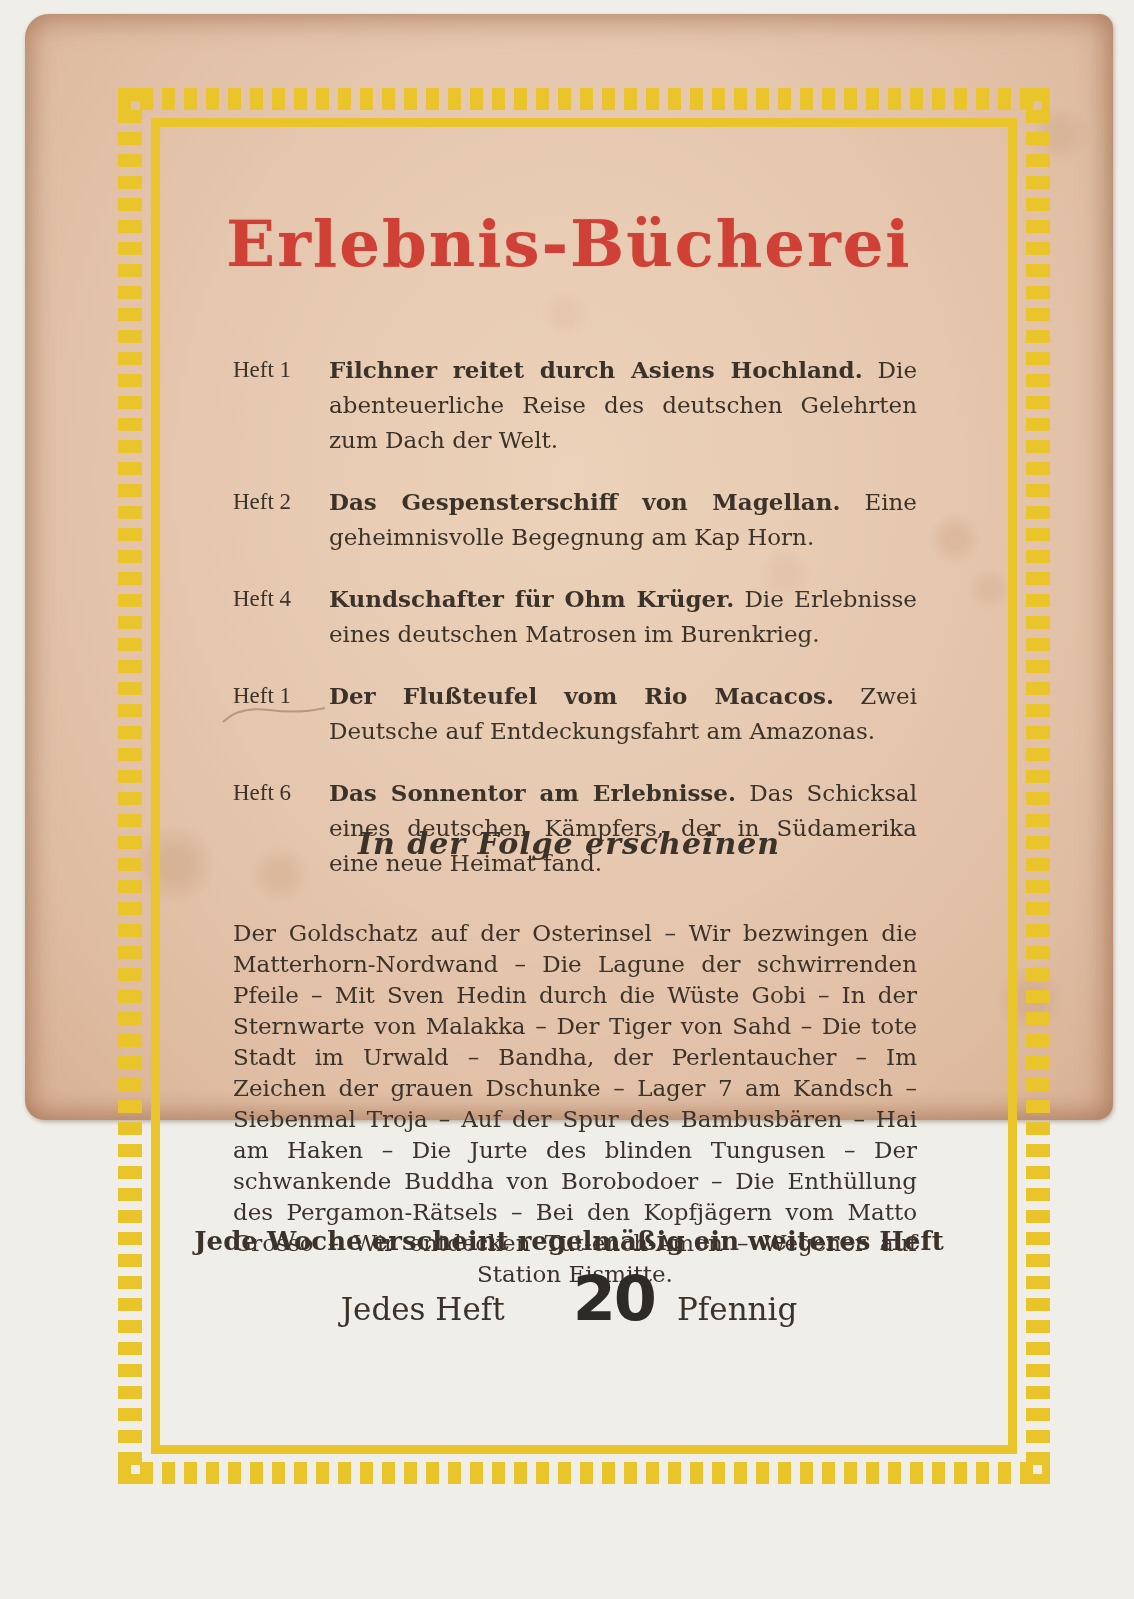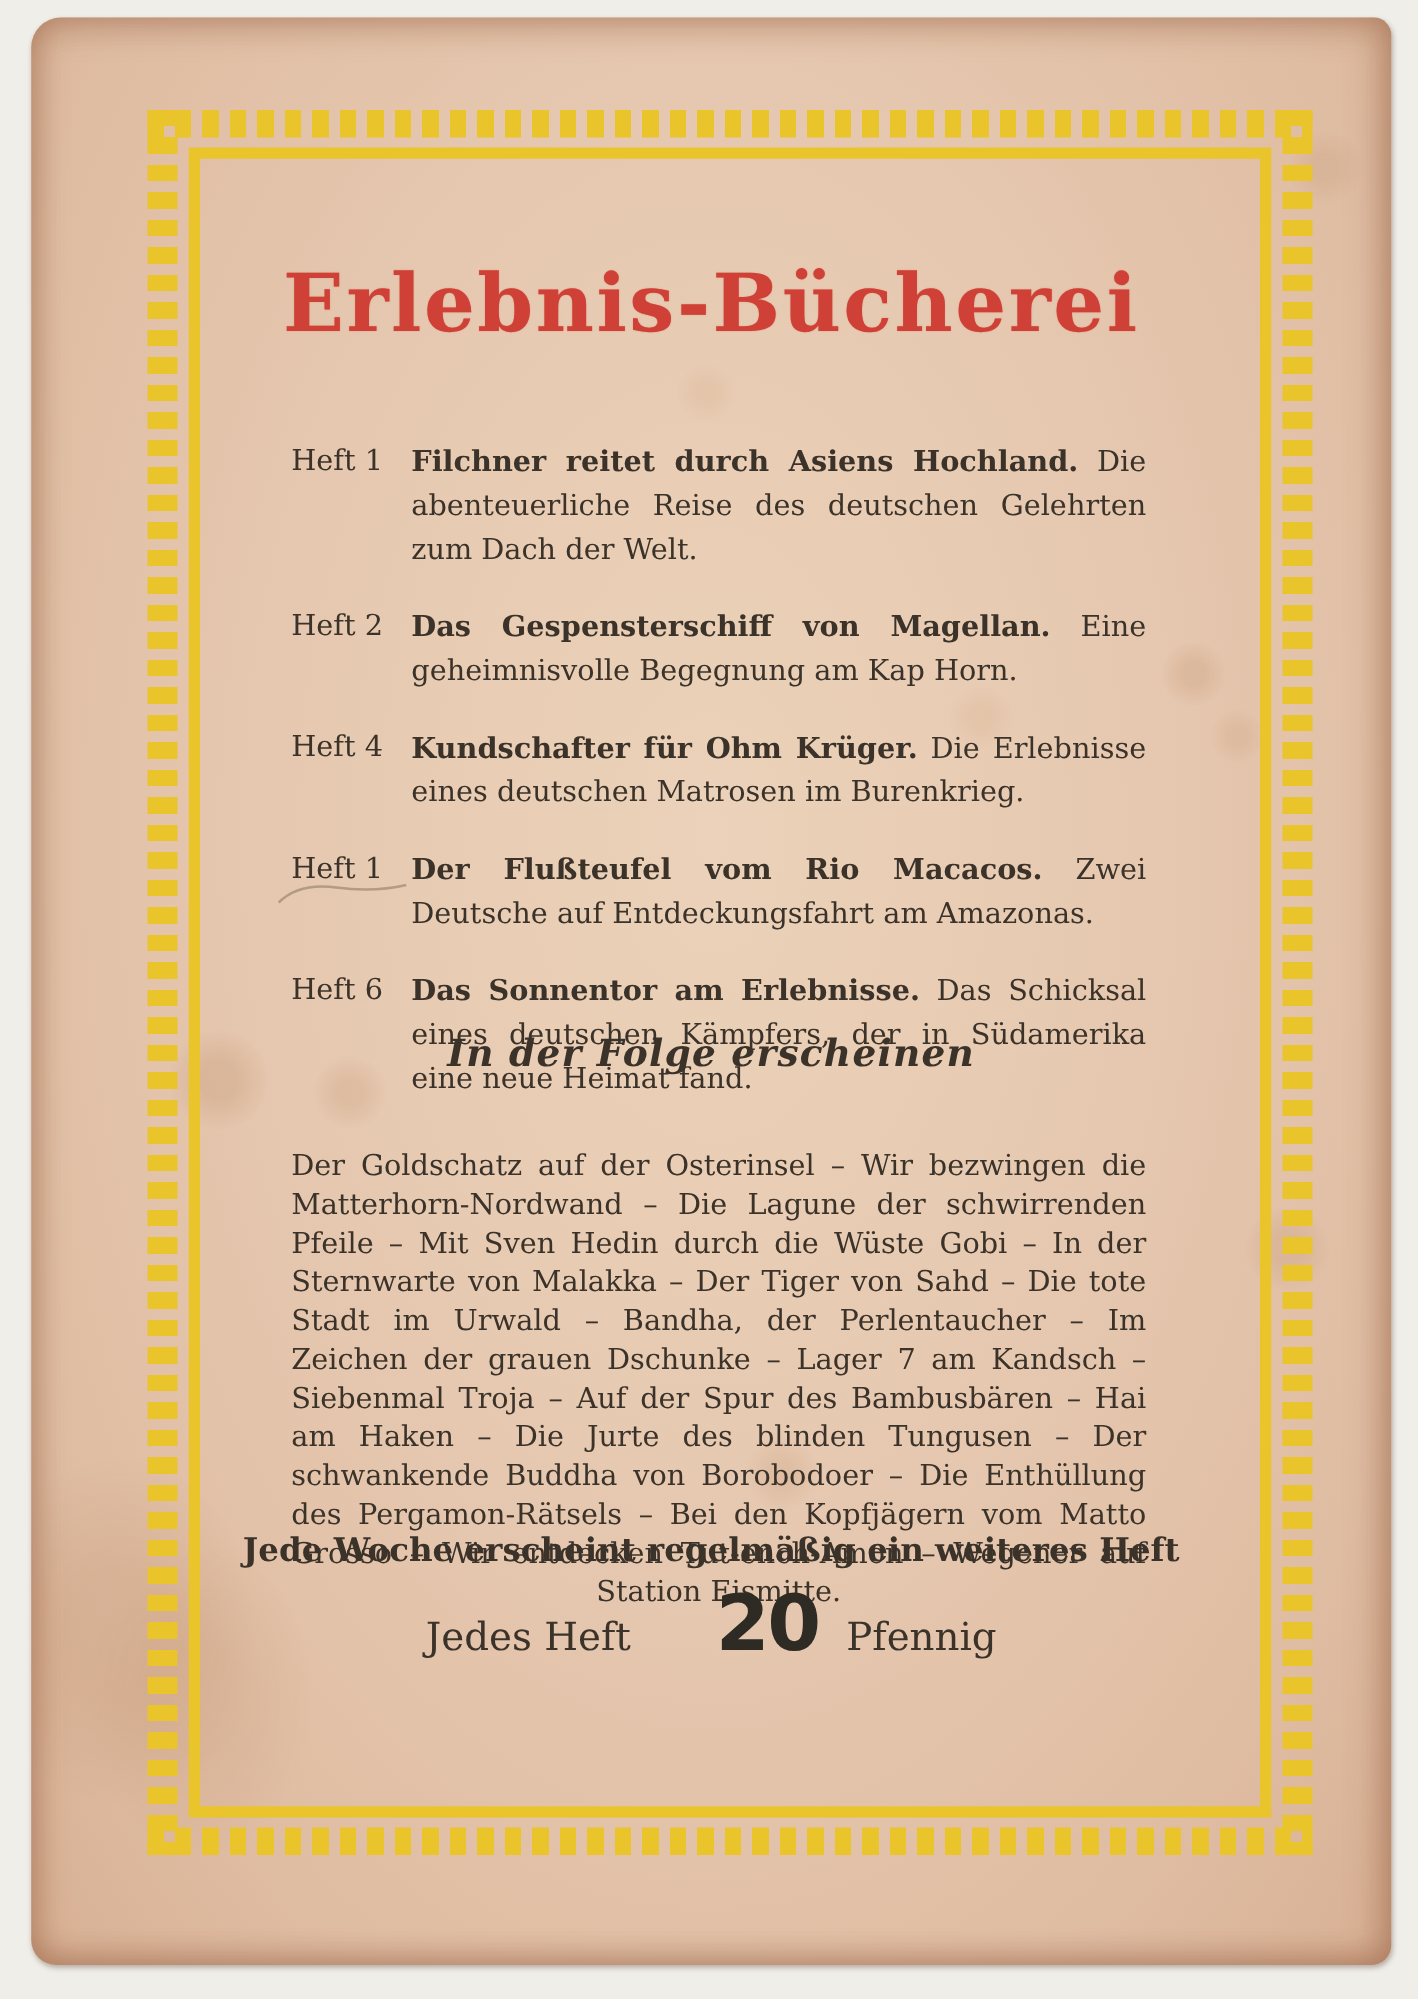--- a/index.html
+++ b/index.html
@@ -3,21 +3,21 @@
 <meta charset="utf-8">
 <style>
   html,body{margin:0;padding:0;}
   body{
     width:1134px;height:1599px;position:relative;overflow:hidden;
     background:#f0eee9;
     font-family:"DejaVu Serif", serif;
   }
   
   .page{
-    position:absolute;left:25px;top:14px;width:1088px;height:1558px;
+    position:absolute;left:25px;top:14px;width:1088px;height:1106px;
     background:
       radial-gradient(ellipse at 50% 42%, #ecd2ba 0%, #e6c8b0 45%, #dfbda3 78%, #d8b094 100%);
     border-radius:24px 14px 16px 20px;
     box-shadow:
       inset 10px 0 22px rgba(150,95,65,.22),
       inset -12px 0 26px rgba(145,88,58,.28),
       inset 0 12px 24px rgba(150,95,65,.20),
       inset 0 -10px 20px rgba(145,88,58,.22),
       1px 2px 4px rgba(80,60,45,.35);
   }
@@ -55,21 +55,21 @@
   
   .cover-title{
     position:absolute;left:0;right:0;top:192px;
     text-align:center;
     font-size:64px;font-weight:800;letter-spacing:2px;
     color:var(--red);
     text-shadow:0 0 1px rgba(207,65,54,.5);
   }
   .issues{position:absolute;left:208px;top:338px;width:684px;color:var(--ink);}
   .issue{display:flex;margin-bottom:26px;font-size:23px;line-height:35px;}
-  .issue .num{flex:0 0 96px;}
+  .issue .num{flex:0 0 96px;font-family:Liberation Serif, serif;}
   .issue .body{flex:1;text-align:justify;}
   .issue .t{font-weight:bold;}
   .folge-heading{
     position:absolute;left:0;right:0;top:812px;text-align:center;
     font-size:30px;font-weight:bold;font-style:italic;color:var(--ink);
     letter-spacing:1px;
   }
   .upcoming{
     position:absolute;left:208px;top:904px;width:684px;
     font-size:23px;line-height:31px;color:var(--ink);

